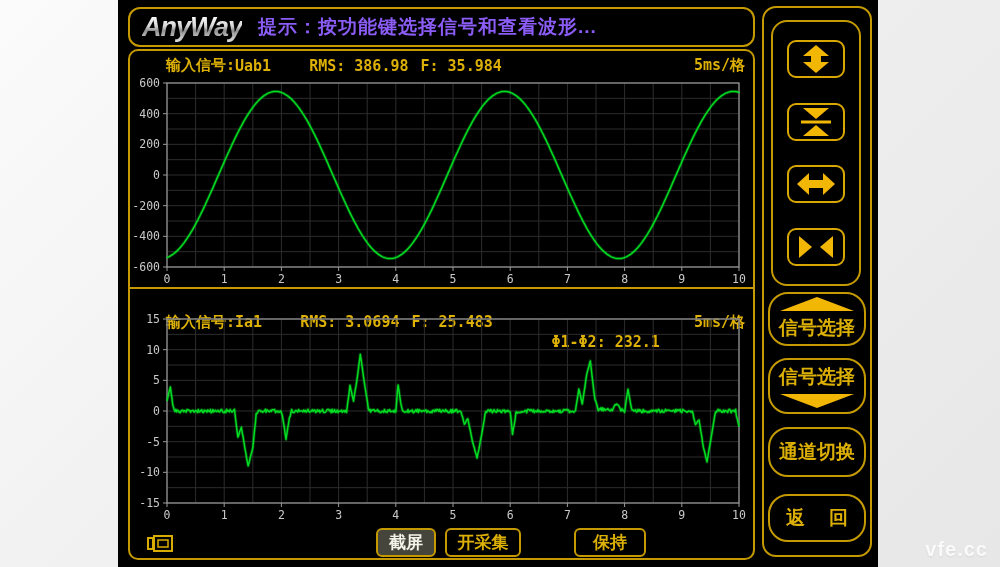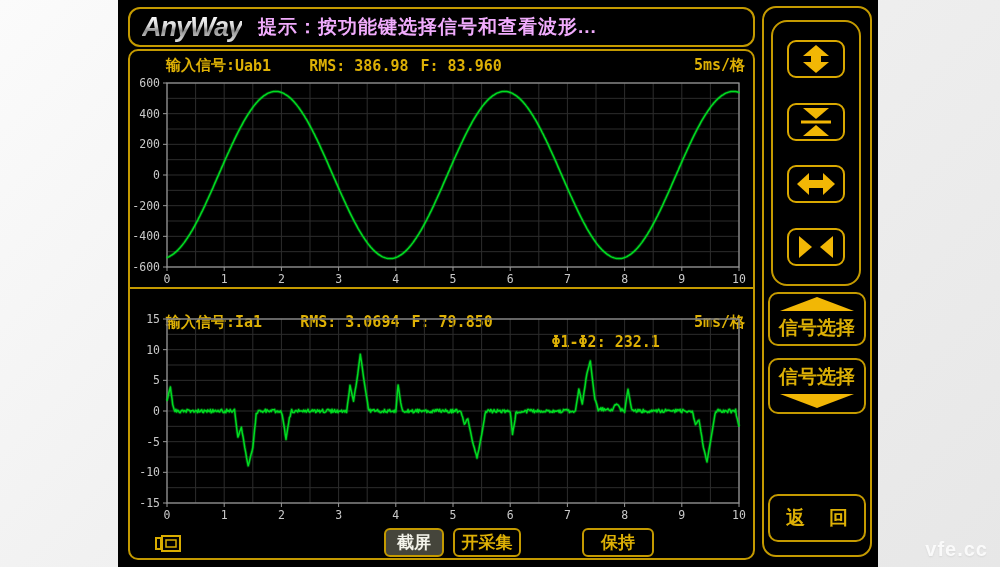--- a/index.html
+++ b/index.html
@@ -10,59 +10,59 @@
   .device { position:absolute; left:118px; top:0; width:760px; height:567px; background:#000; }
 
   
   .hdr-box { position:absolute; left:10px; top:7px; width:627px; height:40px;
              border:2px solid #c49a00; border-radius:12px; display:flex; align-items:center;
              padding:0 12px; background:#000; }
   .logo { font-family:"Liberation Sans", sans-serif; font-style:italic; font-weight:bold;
           font-size:27px; letter-spacing:-1px; margin-right:16px;
           background:linear-gradient(180deg,#ffffff 10%,#d8d8d8 45%,#8f8f8f 60%,#e8e8e8 100%);
           -webkit-background-clip:text; background-clip:text; color:transparent; }
-  .tip { color:#f0abfc; font-size:19px; font-weight:bold; letter-spacing:1px; white-space:nowrap; }
+  .tip { color:#8b5cf6; font-size:19px; font-weight:bold; letter-spacing:1px; white-space:nowrap; }
 
   
   .main-box { position:absolute; left:10px; top:49px; width:627px; height:511px;
               border:2px solid #c49a00; border-radius:10px; background:#000; overflow:hidden; }
   .chrow { position:absolute; left:0; width:623px; display:flex; align-items:center;
            padding:0 8px 0 36px; color:#ddb005; font-family:"DejaVu Sans Mono", monospace;
            font-weight:bold; font-size:15px; white-space:nowrap; }
   .row1 { top:5px; } .row2 { top:242px; }
   .chrow .sig  { margin-left:0; }
   .chrow .rms  { margin-left:38px; }
   .chrow .frq  { margin-left:12px; }
   .chrow .tb1  { margin-left:auto; }
   .chrow .ph   { margin-left:auto;margin-top:40px; }
   .chrow .tb2  { margin-left:34px; }
   .chart { position:absolute; left:0; width:627px; height:212px; }
   #chart1 { top:26px; } #chart2 { top:262px; }
   .divider { position:absolute; left:0; top:236px; width:623px; height:2px; background:#c49a00; }
 
   
-  .bottombar { position:absolute; left:16px; top:477px; width:623px; height:30px; }
+  .bottombar { position:absolute; left:8px; top:477px; width:623px; height:30px; }
   .bbtn { position:absolute; top:0; height:29px; background:#000; border:2px solid #c49a00;
           border-radius:6px; color:#ddb005; font-size:17px; font-weight:bold;
           font-family:"Liberation Sans", sans-serif; cursor:pointer; line-height:1; }
   .bbtn.active { background:#45453b; color:#f3f3ea; }
-  .b1 { left:238px; width:60px; } .b2 { left:307px; width:68px; } .b3 { left:436px; width:72px; }
+  .b1 { left:238px; width:60px; } .b2 { left:307px; width:76px; } .b3 { left:436px; width:72px; }
   .usbicon { position:absolute; left:8px; top:4px; }
 
   
   .rpanel { position:absolute; left:644px; top:6px; width:110px; height:551px;
             border:2px solid #c49a00; border-radius:14px; background:#000; }
   .agroup { position:absolute; left:7px; top:12px; width:90px; height:266px;
             border:2px solid #c49a00; border-radius:16px; display:flex; flex-direction:column;
             align-items:center; justify-content:space-around; padding:6px 0; }
   .abtn { width:58px; height:38px; background:#000; border:2px solid #d9a800; border-radius:9px;
           display:flex; align-items:center; justify-content:center; cursor:pointer; }
   .abtn svg { display:block; }
   .rbtn { position:absolute; left:4px; width:98px; background:#000; border:2px solid #c49a00;
-          border-radius:10px; color:#ddb005; font-size:19px; font-weight:bold;
+          border-radius:20px; color:#ddb005; font-size:19px; font-weight:bold;
           font-family:"Liberation Sans", sans-serif; display:flex; flex-direction:column;
           align-items:center; justify-content:center; cursor:pointer; }
   .sigup   { top:284px; height:54px; }
   .sigdown { top:350px; height:56px; }
   .chsw    { top:419px; height:50px; }
   .back    { top:486px; height:48px; flex-direction:row; justify-content:space-between;
              padding:0 16px; }
   .tri-up   { width:0; height:0; border-left:37px solid transparent; border-right:37px solid transparent;
               border-bottom:14px solid #f2b705; margin-bottom:4px; }
   .tri-down { width:0; height:0; border-left:37px solid transparent; border-right:37px solid transparent;
@@ -81,21 +81,21 @@
     <div class="hdr-box">
       <span class="logo">AnyWay</span>
       <span class="tip">提示：按功能键选择信号和查看波形...</span>
     </div>
 
     <div class="main-box">
       <div class="chrow row1">
         <span>输入信号:</span>
         <span class="sig">Uab1</span>
         <span class="rms">RMS: 386.98</span>
-        <span class="frq">F: 83.960</span>
+        <span class="frq">F: 35.984</span>
         <span class="tb1">5ms/格</span>
       </div>
 
       <div class="chart" id="chart1"><svg width="627" height="212" viewBox="0 0 627 212">
             <line x1="37" y1="6" x2="37" y2="190" stroke="#2d2d2d" stroke-width="1"></line>
             <line x1="65.6" y1="6" x2="65.6" y2="190" stroke="#2d2d2d" stroke-width="1"></line>
             <line x1="94.2" y1="6" x2="94.2" y2="190" stroke="#2d2d2d" stroke-width="1"></line>
             <line x1="122.8" y1="6" x2="122.8" y2="190" stroke="#2d2d2d" stroke-width="1"></line>
             <line x1="151.4" y1="6" x2="151.4" y2="190" stroke="#2d2d2d" stroke-width="1"></line>
             <line x1="180" y1="6" x2="180" y2="190" stroke="#2d2d2d" stroke-width="1"></line>
@@ -167,21 +167,21 @@
             <path d="M37.0,180.5L38.1,180.1L39.3,179.6L40.4,178.9L41.6,178.2L42.7,177.5L43.9,176.6L45.0,175.7L46.2,174.7L47.3,173.6L48.4,172.5L49.6,171.2L50.7,169.9L51.9,168.6L53.0,167.1L54.2,165.6L55.3,164.0L56.4,162.4L57.6,160.7L58.7,158.9L59.9,157.1L61.0,155.2L62.2,153.3L63.3,151.3L64.5,149.2L65.6,147.1L66.7,145.0L67.9,142.8L69.0,140.5L70.2,138.3L71.3,135.9L72.5,133.6L73.6,131.2L74.8,128.8L75.9,126.3L77.0,123.8L78.2,121.3L79.3,118.8L80.5,116.2L81.6,113.7L82.8,111.1L83.9,108.5L85.0,105.9L86.2,103.2L87.3,100.6L88.5,98.0L89.6,95.4L90.8,92.8L91.9,90.1L93.1,87.5L94.2,84.9L95.3,82.3L96.5,79.8L97.6,77.2L98.8,74.7L99.9,72.2L101.1,69.7L102.2,67.2L103.4,64.8L104.5,62.4L105.6,60.1L106.8,57.7L107.9,55.5L109.1,53.2L110.2,51.0L111.4,48.9L112.5,46.8L113.6,44.7L114.8,42.7L115.9,40.8L117.1,38.9L118.2,37.1L119.4,35.3L120.5,33.6L121.7,32.0L122.8,30.4L123.9,28.9L125.1,27.4L126.2,26.1L127.4,24.8L128.5,23.5L129.7,22.4L130.8,21.3L132.0,20.3L133.1,19.4L134.2,18.5L135.4,17.8L136.5,17.1L137.7,16.4L138.8,15.9L140.0,15.5L141.1,15.1L142.2,14.8L143.4,14.6L144.5,14.5L145.7,14.4L146.8,14.5L148.0,14.6L149.1,14.8L150.3,15.1L151.4,15.5L152.5,15.9L153.7,16.4L154.8,17.1L156.0,17.8L157.1,18.5L158.3,19.4L159.4,20.3L160.6,21.3L161.7,22.4L162.8,23.5L164.0,24.8L165.1,26.1L166.3,27.4L167.4,28.9L168.6,30.4L169.7,32.0L170.8,33.6L172.0,35.3L173.1,37.1L174.3,38.9L175.4,40.8L176.6,42.7L177.7,44.7L178.9,46.8L180.0,48.9L181.1,51.0L182.3,53.2L183.4,55.5L184.6,57.7L185.7,60.1L186.9,62.4L188.0,64.8L189.2,67.2L190.3,69.7L191.4,72.2L192.6,74.7L193.7,77.2L194.9,79.8L196.0,82.3L197.2,84.9L198.3,87.5L199.4,90.1L200.6,92.8L201.7,95.4L202.9,98.0L204.0,100.6L205.2,103.2L206.3,105.9L207.5,108.5L208.6,111.1L209.7,113.7L210.9,116.2L212.0,118.8L213.2,121.3L214.3,123.8L215.5,126.3L216.6,128.8L217.8,131.2L218.9,133.6L220.0,135.9L221.2,138.3L222.3,140.5L223.5,142.8L224.6,145.0L225.8,147.1L226.9,149.2L228.0,151.3L229.2,153.3L230.3,155.2L231.5,157.1L232.6,158.9L233.8,160.7L234.9,162.4L236.1,164.0L237.2,165.6L238.3,167.1L239.5,168.6L240.6,169.9L241.8,171.2L242.9,172.5L244.1,173.6L245.2,174.7L246.4,175.7L247.5,176.6L248.6,177.5L249.8,178.2L250.9,178.9L252.1,179.6L253.2,180.1L254.4,180.5L255.5,180.9L256.6,181.2L257.8,181.4L258.9,181.5L260.1,181.6L261.2,181.5L262.4,181.4L263.5,181.2L264.7,180.9L265.8,180.5L266.9,180.1L268.1,179.6L269.2,178.9L270.4,178.2L271.5,177.5L272.7,176.6L273.8,175.7L275.0,174.7L276.1,173.6L277.2,172.5L278.4,171.2L279.5,169.9L280.7,168.6L281.8,167.1L283.0,165.6L284.1,164.0L285.2,162.4L286.4,160.7L287.5,158.9L288.7,157.1L289.8,155.2L291.0,153.3L292.1,151.3L293.3,149.2L294.4,147.1L295.5,145.0L296.7,142.8L297.8,140.5L299.0,138.3L300.1,135.9L301.3,133.6L302.4,131.2L303.6,128.8L304.7,126.3L305.8,123.8L307.0,121.3L308.1,118.8L309.3,116.2L310.4,113.7L311.6,111.1L312.7,108.5L313.8,105.9L315.0,103.2L316.1,100.6L317.3,98.0L318.4,95.4L319.6,92.8L320.7,90.1L321.9,87.5L323.0,84.9L324.1,82.3L325.3,79.8L326.4,77.2L327.6,74.7L328.7,72.2L329.9,69.7L331.0,67.2L332.2,64.8L333.3,62.4L334.4,60.1L335.6,57.7L336.7,55.5L337.9,53.2L339.0,51.0L340.2,48.9L341.3,46.8L342.4,44.7L343.6,42.7L344.7,40.8L345.9,38.9L347.0,37.1L348.2,35.3L349.3,33.6L350.5,32.0L351.6,30.4L352.7,28.9L353.9,27.4L355.0,26.1L356.2,24.8L357.3,23.5L358.5,22.4L359.6,21.3L360.8,20.3L361.9,19.4L363.0,18.5L364.2,17.8L365.3,17.1L366.5,16.4L367.6,15.9L368.8,15.5L369.9,15.1L371.0,14.8L372.2,14.6L373.3,14.5L374.5,14.4L375.6,14.5L376.8,14.6L377.9,14.8L379.1,15.1L380.2,15.5L381.3,15.9L382.5,16.4L383.6,17.1L384.8,17.8L385.9,18.5L387.1,19.4L388.2,20.3L389.4,21.3L390.5,22.4L391.6,23.5L392.8,24.8L393.9,26.1L395.1,27.4L396.2,28.9L397.4,30.4L398.5,32.0L399.6,33.6L400.8,35.3L401.9,37.1L403.1,38.9L404.2,40.8L405.4,42.7L406.5,44.7L407.7,46.8L408.8,48.9L409.9,51.0L411.1,53.2L412.2,55.5L413.4,57.7L414.5,60.1L415.7,62.4L416.8,64.8L418.0,67.2L419.1,69.7L420.2,72.2L421.4,74.7L422.5,77.2L423.7,79.8L424.8,82.3L426.0,84.9L427.1,87.5L428.2,90.1L429.4,92.8L430.5,95.4L431.7,98.0L432.8,100.6L434.0,103.2L435.1,105.9L436.3,108.5L437.4,111.1L438.5,113.7L439.7,116.2L440.8,118.8L442.0,121.3L443.1,123.8L444.3,126.3L445.4,128.8L446.6,131.2L447.7,133.6L448.8,135.9L450.0,138.3L451.1,140.5L452.3,142.8L453.4,145.0L454.6,147.1L455.7,149.2L456.8,151.3L458.0,153.3L459.1,155.2L460.3,157.1L461.4,158.9L462.6,160.7L463.7,162.4L464.9,164.0L466.0,165.6L467.1,167.1L468.3,168.6L469.4,169.9L470.6,171.2L471.7,172.5L472.9,173.6L474.0,174.7L475.2,175.7L476.3,176.6L477.4,177.5L478.6,178.2L479.7,178.9L480.9,179.6L482.0,180.1L483.2,180.5L484.3,180.9L485.4,181.2L486.6,181.4L487.7,181.5L488.9,181.6L490.0,181.5L491.2,181.4L492.3,181.2L493.5,180.9L494.6,180.5L495.7,180.1L496.9,179.6L498.0,178.9L499.2,178.2L500.3,177.5L501.5,176.6L502.6,175.7L503.8,174.7L504.9,173.6L506.0,172.5L507.2,171.2L508.3,169.9L509.5,168.6L510.6,167.1L511.8,165.6L512.9,164.0L514.0,162.4L515.2,160.7L516.3,158.9L517.5,157.1L518.6,155.2L519.8,153.3L520.9,151.3L522.1,149.2L523.2,147.1L524.3,145.0L525.5,142.8L526.6,140.5L527.8,138.3L528.9,135.9L530.1,133.6L531.2,131.2L532.4,128.8L533.5,126.3L534.6,123.8L535.8,121.3L536.9,118.8L538.1,116.2L539.2,113.7L540.4,111.1L541.5,108.5L542.6,105.9L543.8,103.2L544.9,100.6L546.1,98.0L547.2,95.4L548.4,92.8L549.5,90.1L550.7,87.5L551.8,84.9L552.9,82.3L554.1,79.8L555.2,77.2L556.4,74.7L557.5,72.2L558.7,69.7L559.8,67.2L561.0,64.8L562.1,62.4L563.2,60.1L564.4,57.7L565.5,55.5L566.7,53.2L567.8,51.0L569.0,48.9L570.1,46.8L571.2,44.7L572.4,42.7L573.5,40.8L574.7,38.9L575.8,37.1L577.0,35.3L578.1,33.6L579.3,32.0L580.4,30.4L581.5,28.9L582.7,27.4L583.8,26.1L585.0,24.8L586.1,23.5L587.3,22.4L588.4,21.3L589.6,20.3L590.7,19.4L591.8,18.5L593.0,17.8L594.1,17.1L595.3,16.4L596.4,15.9L597.6,15.5L598.7,15.1L599.8,14.8L601.0,14.6L602.1,14.5L603.3,14.4L604.4,14.5L605.6,14.6L606.7,14.8L607.9,15.1L609.0,15.5" fill="none" stroke="#00dd22" stroke-width="3.2" stroke-opacity="0.28" stroke-linejoin="round"></path>
             <path d="M37.0,180.5L38.1,180.1L39.3,179.6L40.4,178.9L41.6,178.2L42.7,177.5L43.9,176.6L45.0,175.7L46.2,174.7L47.3,173.6L48.4,172.5L49.6,171.2L50.7,169.9L51.9,168.6L53.0,167.1L54.2,165.6L55.3,164.0L56.4,162.4L57.6,160.7L58.7,158.9L59.9,157.1L61.0,155.2L62.2,153.3L63.3,151.3L64.5,149.2L65.6,147.1L66.7,145.0L67.9,142.8L69.0,140.5L70.2,138.3L71.3,135.9L72.5,133.6L73.6,131.2L74.8,128.8L75.9,126.3L77.0,123.8L78.2,121.3L79.3,118.8L80.5,116.2L81.6,113.7L82.8,111.1L83.9,108.5L85.0,105.9L86.2,103.2L87.3,100.6L88.5,98.0L89.6,95.4L90.8,92.8L91.9,90.1L93.1,87.5L94.2,84.9L95.3,82.3L96.5,79.8L97.6,77.2L98.8,74.7L99.9,72.2L101.1,69.7L102.2,67.2L103.4,64.8L104.5,62.4L105.6,60.1L106.8,57.7L107.9,55.5L109.1,53.2L110.2,51.0L111.4,48.9L112.5,46.8L113.6,44.7L114.8,42.7L115.9,40.8L117.1,38.9L118.2,37.1L119.4,35.3L120.5,33.6L121.7,32.0L122.8,30.4L123.9,28.9L125.1,27.4L126.2,26.1L127.4,24.8L128.5,23.5L129.7,22.4L130.8,21.3L132.0,20.3L133.1,19.4L134.2,18.5L135.4,17.8L136.5,17.1L137.7,16.4L138.8,15.9L140.0,15.5L141.1,15.1L142.2,14.8L143.4,14.6L144.5,14.5L145.7,14.4L146.8,14.5L148.0,14.6L149.1,14.8L150.3,15.1L151.4,15.5L152.5,15.9L153.7,16.4L154.8,17.1L156.0,17.8L157.1,18.5L158.3,19.4L159.4,20.3L160.6,21.3L161.7,22.4L162.8,23.5L164.0,24.8L165.1,26.1L166.3,27.4L167.4,28.9L168.6,30.4L169.7,32.0L170.8,33.6L172.0,35.3L173.1,37.1L174.3,38.9L175.4,40.8L176.6,42.7L177.7,44.7L178.9,46.8L180.0,48.9L181.1,51.0L182.3,53.2L183.4,55.5L184.6,57.7L185.7,60.1L186.9,62.4L188.0,64.8L189.2,67.2L190.3,69.7L191.4,72.2L192.6,74.7L193.7,77.2L194.9,79.8L196.0,82.3L197.2,84.9L198.3,87.5L199.4,90.1L200.6,92.8L201.7,95.4L202.9,98.0L204.0,100.6L205.2,103.2L206.3,105.9L207.5,108.5L208.6,111.1L209.7,113.7L210.9,116.2L212.0,118.8L213.2,121.3L214.3,123.8L215.5,126.3L216.6,128.8L217.8,131.2L218.9,133.6L220.0,135.9L221.2,138.3L222.3,140.5L223.5,142.8L224.6,145.0L225.8,147.1L226.9,149.2L228.0,151.3L229.2,153.3L230.3,155.2L231.5,157.1L232.6,158.9L233.8,160.7L234.9,162.4L236.1,164.0L237.2,165.6L238.3,167.1L239.5,168.6L240.6,169.9L241.8,171.2L242.9,172.5L244.1,173.6L245.2,174.7L246.4,175.7L247.5,176.6L248.6,177.5L249.8,178.2L250.9,178.9L252.1,179.6L253.2,180.1L254.4,180.5L255.5,180.9L256.6,181.2L257.8,181.4L258.9,181.5L260.1,181.6L261.2,181.5L262.4,181.4L263.5,181.2L264.7,180.9L265.8,180.5L266.9,180.1L268.1,179.6L269.2,178.9L270.4,178.2L271.5,177.5L272.7,176.6L273.8,175.7L275.0,174.7L276.1,173.6L277.2,172.5L278.4,171.2L279.5,169.9L280.7,168.6L281.8,167.1L283.0,165.6L284.1,164.0L285.2,162.4L286.4,160.7L287.5,158.9L288.7,157.1L289.8,155.2L291.0,153.3L292.1,151.3L293.3,149.2L294.4,147.1L295.5,145.0L296.7,142.8L297.8,140.5L299.0,138.3L300.1,135.9L301.3,133.6L302.4,131.2L303.6,128.8L304.7,126.3L305.8,123.8L307.0,121.3L308.1,118.8L309.3,116.2L310.4,113.7L311.6,111.1L312.7,108.5L313.8,105.9L315.0,103.2L316.1,100.6L317.3,98.0L318.4,95.4L319.6,92.8L320.7,90.1L321.9,87.5L323.0,84.9L324.1,82.3L325.3,79.8L326.4,77.2L327.6,74.7L328.7,72.2L329.9,69.7L331.0,67.2L332.2,64.8L333.3,62.4L334.4,60.1L335.6,57.7L336.7,55.5L337.9,53.2L339.0,51.0L340.2,48.9L341.3,46.8L342.4,44.7L343.6,42.7L344.7,40.8L345.9,38.9L347.0,37.1L348.2,35.3L349.3,33.6L350.5,32.0L351.6,30.4L352.7,28.9L353.9,27.4L355.0,26.1L356.2,24.8L357.3,23.5L358.5,22.4L359.6,21.3L360.8,20.3L361.9,19.4L363.0,18.5L364.2,17.8L365.3,17.1L366.5,16.4L367.6,15.9L368.8,15.5L369.9,15.1L371.0,14.8L372.2,14.6L373.3,14.5L374.5,14.4L375.6,14.5L376.8,14.6L377.9,14.8L379.1,15.1L380.2,15.5L381.3,15.9L382.5,16.4L383.6,17.1L384.8,17.8L385.9,18.5L387.1,19.4L388.2,20.3L389.4,21.3L390.5,22.4L391.6,23.5L392.8,24.8L393.9,26.1L395.1,27.4L396.2,28.9L397.4,30.4L398.5,32.0L399.6,33.6L400.8,35.3L401.9,37.1L403.1,38.9L404.2,40.8L405.4,42.7L406.5,44.7L407.7,46.8L408.8,48.9L409.9,51.0L411.1,53.2L412.2,55.5L413.4,57.7L414.5,60.1L415.7,62.4L416.8,64.8L418.0,67.2L419.1,69.7L420.2,72.2L421.4,74.7L422.5,77.2L423.7,79.8L424.8,82.3L426.0,84.9L427.1,87.5L428.2,90.1L429.4,92.8L430.5,95.4L431.7,98.0L432.8,100.6L434.0,103.2L435.1,105.9L436.3,108.5L437.4,111.1L438.5,113.7L439.7,116.2L440.8,118.8L442.0,121.3L443.1,123.8L444.3,126.3L445.4,128.8L446.6,131.2L447.7,133.6L448.8,135.9L450.0,138.3L451.1,140.5L452.3,142.8L453.4,145.0L454.6,147.1L455.7,149.2L456.8,151.3L458.0,153.3L459.1,155.2L460.3,157.1L461.4,158.9L462.6,160.7L463.7,162.4L464.9,164.0L466.0,165.6L467.1,167.1L468.3,168.6L469.4,169.9L470.6,171.2L471.7,172.5L472.9,173.6L474.0,174.7L475.2,175.7L476.3,176.6L477.4,177.5L478.6,178.2L479.7,178.9L480.9,179.6L482.0,180.1L483.2,180.5L484.3,180.9L485.4,181.2L486.6,181.4L487.7,181.5L488.9,181.6L490.0,181.5L491.2,181.4L492.3,181.2L493.5,180.9L494.6,180.5L495.7,180.1L496.9,179.6L498.0,178.9L499.2,178.2L500.3,177.5L501.5,176.6L502.6,175.7L503.8,174.7L504.9,173.6L506.0,172.5L507.2,171.2L508.3,169.9L509.5,168.6L510.6,167.1L511.8,165.6L512.9,164.0L514.0,162.4L515.2,160.7L516.3,158.9L517.5,157.1L518.6,155.2L519.8,153.3L520.9,151.3L522.1,149.2L523.2,147.1L524.3,145.0L525.5,142.8L526.6,140.5L527.8,138.3L528.9,135.9L530.1,133.6L531.2,131.2L532.4,128.8L533.5,126.3L534.6,123.8L535.8,121.3L536.9,118.8L538.1,116.2L539.2,113.7L540.4,111.1L541.5,108.5L542.6,105.9L543.8,103.2L544.9,100.6L546.1,98.0L547.2,95.4L548.4,92.8L549.5,90.1L550.7,87.5L551.8,84.9L552.9,82.3L554.1,79.8L555.2,77.2L556.4,74.7L557.5,72.2L558.7,69.7L559.8,67.2L561.0,64.8L562.1,62.4L563.2,60.1L564.4,57.7L565.5,55.5L566.7,53.2L567.8,51.0L569.0,48.9L570.1,46.8L571.2,44.7L572.4,42.7L573.5,40.8L574.7,38.9L575.8,37.1L577.0,35.3L578.1,33.6L579.3,32.0L580.4,30.4L581.5,28.9L582.7,27.4L583.8,26.1L585.0,24.8L586.1,23.5L587.3,22.4L588.4,21.3L589.6,20.3L590.7,19.4L591.8,18.5L593.0,17.8L594.1,17.1L595.3,16.4L596.4,15.9L597.6,15.5L598.7,15.1L599.8,14.8L601.0,14.6L602.1,14.5L603.3,14.4L604.4,14.5L605.6,14.6L606.7,14.8L607.9,15.1L609.0,15.5" fill="none" stroke="#00dd22" stroke-width="1.5" stroke-linejoin="round" stroke-linecap="round"></path>
           </svg></div>
 
       <div class="divider"></div>
 
       <div class="chrow row2">
         <span>输入信号:</span>
         <span class="sig">Ia1</span>
         <span class="rms">RMS: 3.0694</span>
-        <span class="frq">F: 79.850</span>
+        <span class="frq">F: 25.483</span>
         <span class="ph">Φ1-Φ2: 232.1</span>
         <span class="tb2">5ms/格</span>
       </div>
 
       <div class="chart" id="chart2"><svg width="627" height="212" viewBox="0 0 627 212">
             <line x1="37" y1="6" x2="37" y2="190" stroke="#2d2d2d" stroke-width="1"></line>
             <line x1="65.6" y1="6" x2="65.6" y2="190" stroke="#2d2d2d" stroke-width="1"></line>
             <line x1="94.2" y1="6" x2="94.2" y2="190" stroke="#2d2d2d" stroke-width="1"></line>
             <line x1="122.8" y1="6" x2="122.8" y2="190" stroke="#2d2d2d" stroke-width="1"></line>
             <line x1="151.4" y1="6" x2="151.4" y2="190" stroke="#2d2d2d" stroke-width="1"></line>
@@ -301,20 +301,23 @@
       </div>
 
       <button class="rbtn sigup">
         <span class="tri-up"></span>
         <span>信号选择</span>
       </button>
       <button class="rbtn sigdown">
         <span>信号选择</span>
         <span class="tri-down"></span>
       </button>
+      <button class="rbtn chsw">
+        <span>通道切换</span>
+      </button>
       <button class="rbtn back">
         <span>返</span>
         <span>回</span>
       </button>
     </div>
   </div>
 
   <div class="watermark">vfe.cc</div>
 </div>
 

